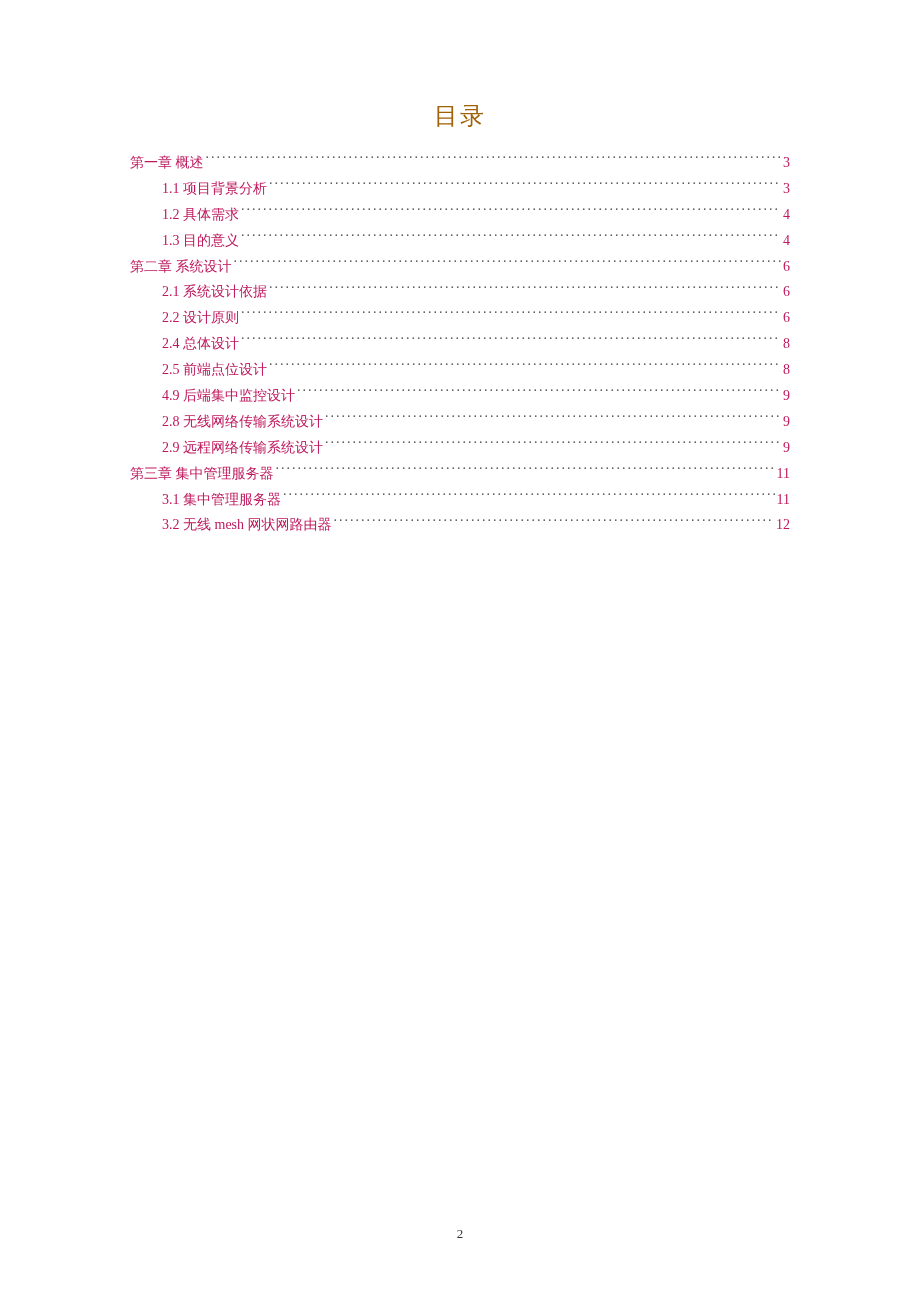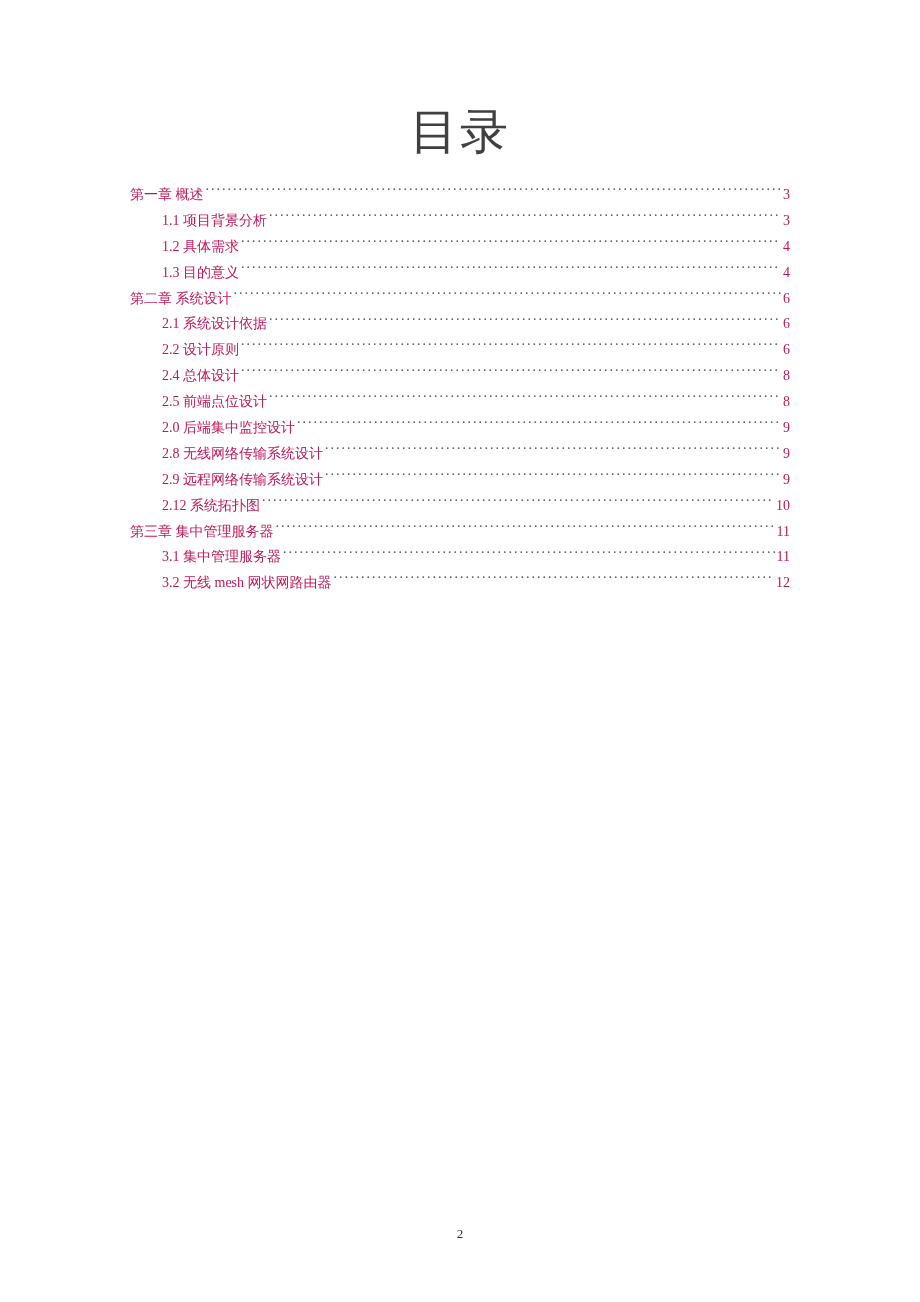--- a/index.html
+++ b/index.html
@@ -12,24 +12,24 @@
       width: 920px;
       height: 1302px;
       position: relative;
       font-family: "SimSun", "宋体", serif;
     }
     .page {
       padding: 100px 130px 0 130px;
     }
     .title {
       text-align: center;
-      font-size: 48px;
+      font-size: 24px;
       font-weight: normal;
       font-family: "SimSun", "宋体", serif;
-      color: #404040;
+      color: #a16207;
       margin-bottom: 18px;
       letter-spacing: 2px;
     }
     .toc {
       width: 100%;
     }
     .toc-entry {
       display: flex;
       align-items: baseline;
       font-size: 14px;
@@ -123,38 +123,33 @@
       <span class="toc-label">2.4  总体设计</span>
       <span class="toc-dots"></span>
       <span class="toc-page">8</span>
     </div>
     <div class="toc-entry level-2">
       <span class="toc-label">2.5  前端点位设计</span>
       <span class="toc-dots"></span>
       <span class="toc-page">8</span>
     </div>
     <div class="toc-entry level-2">
-      <span class="toc-label">2.0  后端集中监控设计</span>
+      <span class="toc-label">4.9  后端集中监控设计</span>
       <span class="toc-dots"></span>
       <span class="toc-page">9</span>
     </div>
     <div class="toc-entry level-2">
       <span class="toc-label">2.8  无线网络传输系统设计</span>
       <span class="toc-dots"></span>
       <span class="toc-page">9</span>
     </div>
     <div class="toc-entry level-2">
       <span class="toc-label">2.9  远程网络传输系统设计</span>
       <span class="toc-dots"></span>
       <span class="toc-page">9</span>
-    </div>
-    <div class="toc-entry level-2">
-      <span class="toc-label">2.12  系统拓扑图</span>
-      <span class="toc-dots"></span>
-      <span class="toc-page">10</span>
     </div>
     <div class="toc-entry level-1">
       <span class="toc-label">第三章  集中管理服务器</span>
       <span class="toc-dots"></span>
       <span class="toc-page">11</span>
     </div>
     <div class="toc-entry level-2">
       <span class="toc-label">3.1  集中管理服务器</span>
       <span class="toc-dots"></span>
       <span class="toc-page">11</span>

